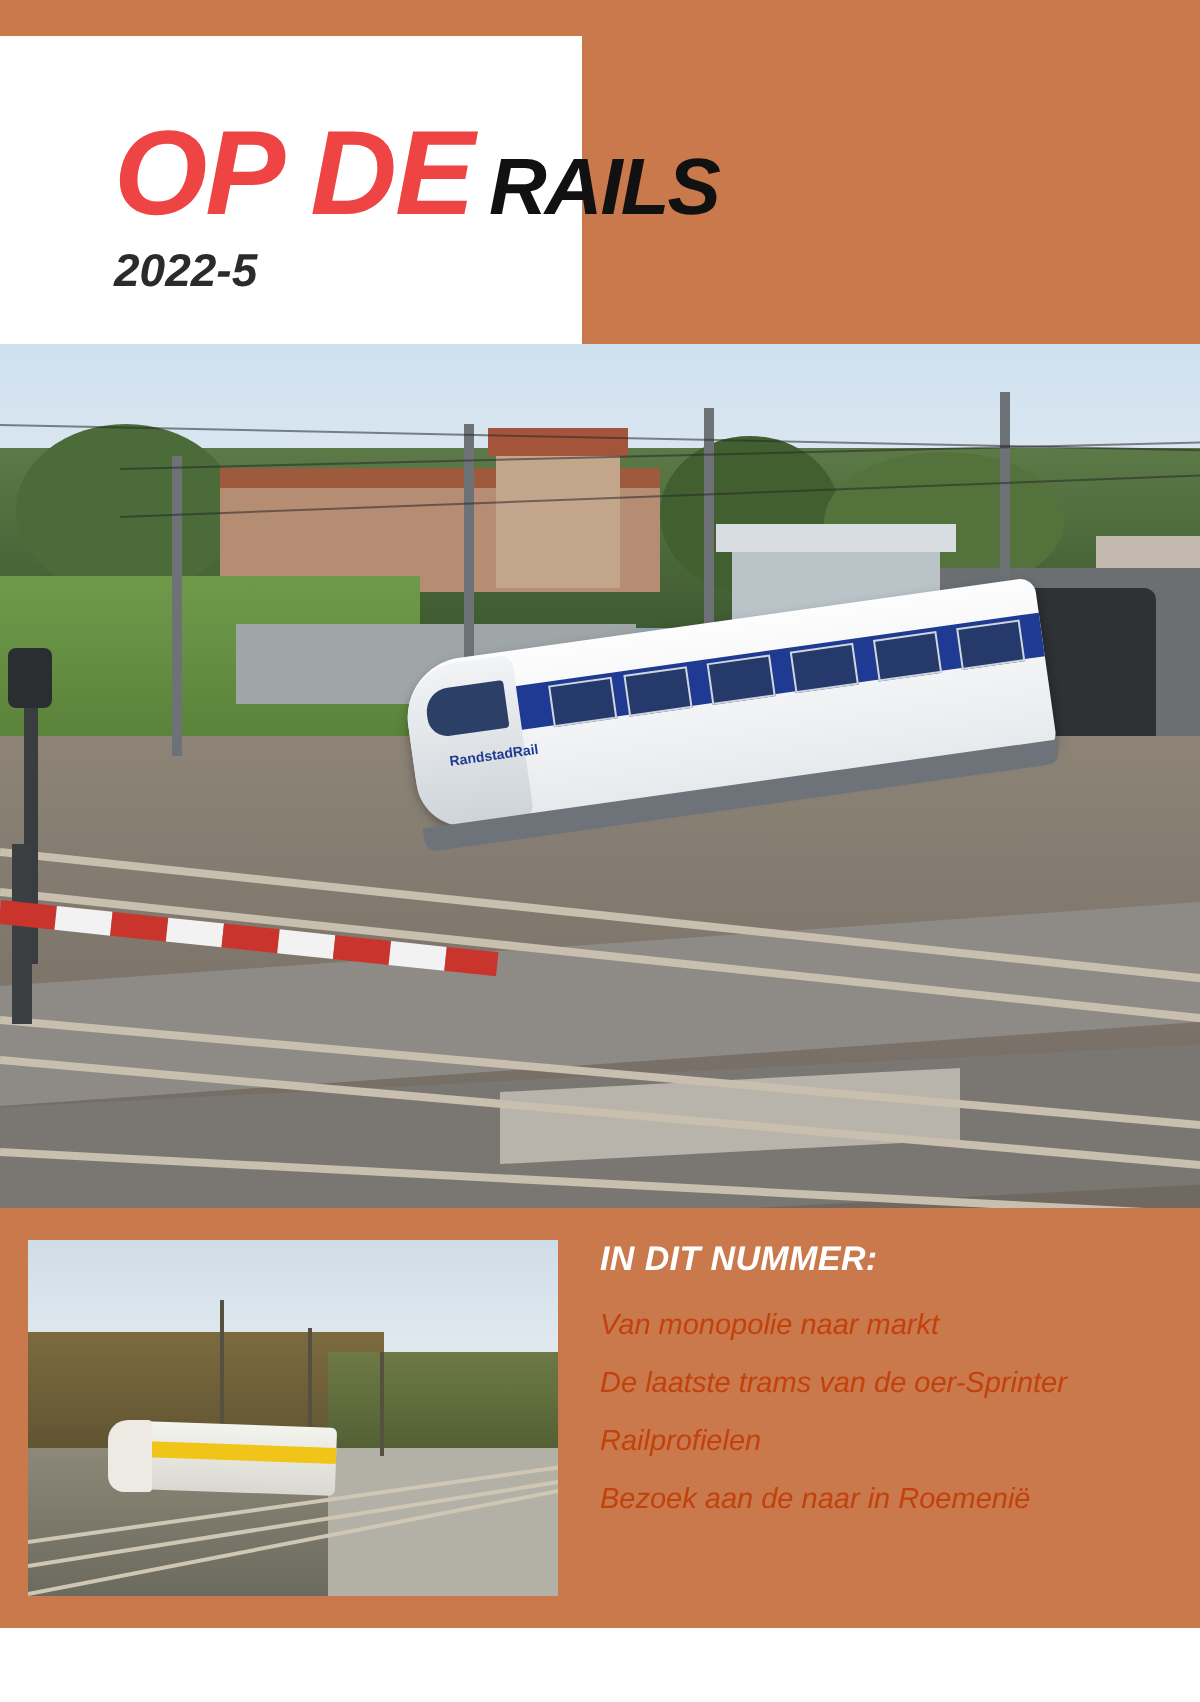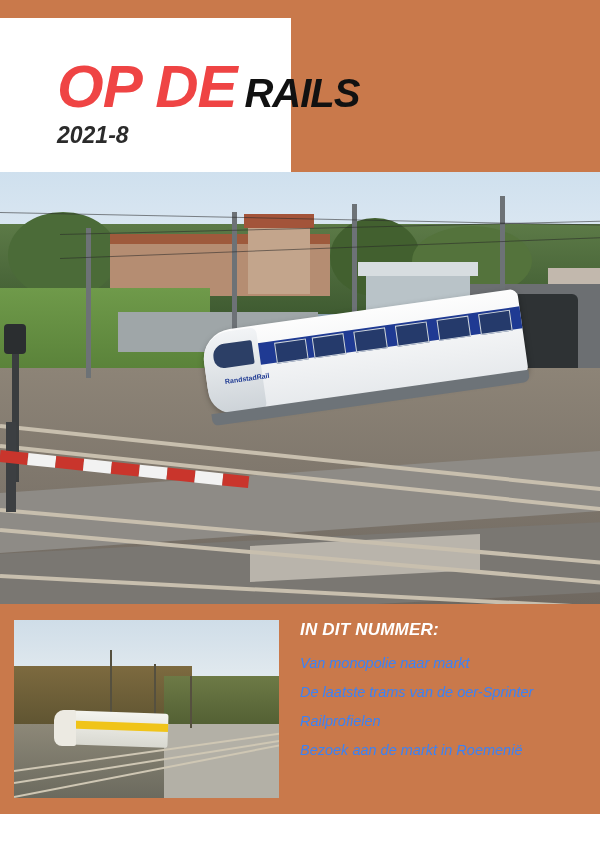--- a/index.html
+++ b/index.html
@@ -374,21 +374,21 @@
   }
   .contents-title {
     font-size: 17px;
     font-weight: bold;
     color: #ffffff;
     margin: 0 0 16px 0;
     letter-spacing: 0.2px;
   }
   .contents-item {
     font-size: 14.5px;
-    color: #3b82f6;
+    color: #c2410c;
     margin-bottom: 13px;
     line-height: 1.1;
     white-space: nowrap;
   }
 
   
   .footer {
     position: absolute;
     left: 0;
     top: 814px;
@@ -412,21 +412,21 @@
 
 <div class="page">
 
   <div class="masthead">
     <div class="top-strip"></div>
     <div class="orange-block"></div>
     <div class="white-block"></div>
     <div class="title-wrap">
       <span class="title-op-de">OP DE</span><span class="title-rails">RAILS</span>
     </div>
-    <div class="issue">2021-8</div>
+    <div class="issue">2022-5</div>
   </div>
 
   <div class="cover-photo">
     <div class="sky"></div>
     <div class="trees-far"></div>
     <div class="tree-blob" style="left:8px; top:40px; width:110px; height:86px;"></div>
     <div class="tree-blob" style="left:330px; top:46px; width:90px; height:78px; background:#42602f;"></div>
     <div class="tree-blob" style="left:412px; top:54px; width:120px; height:70px; background:#54733c;"></div>
     <div class="roof"></div>
     <div class="buildings"></div>
@@ -509,17 +509,17 @@
       <div class="ip-train-stripe"></div>
     </div>
     <div class="ip-train-front"></div>
   </div>
 
   <div class="contents">
     <div class="contents-title">IN DIT NUMMER:</div>
     <div class="contents-item">Van monopolie naar markt</div>
     <div class="contents-item">De laatste trams van de oer-Sprinter</div>
     <div class="contents-item">Railprofielen</div>
-    <div class="contents-item">Bezoek aan de markt in Roemenië</div>
+    <div class="contents-item">Bezoek aan de naar in Roemenië</div>
   </div>
 
 
 </div>
 
 </body></html>

